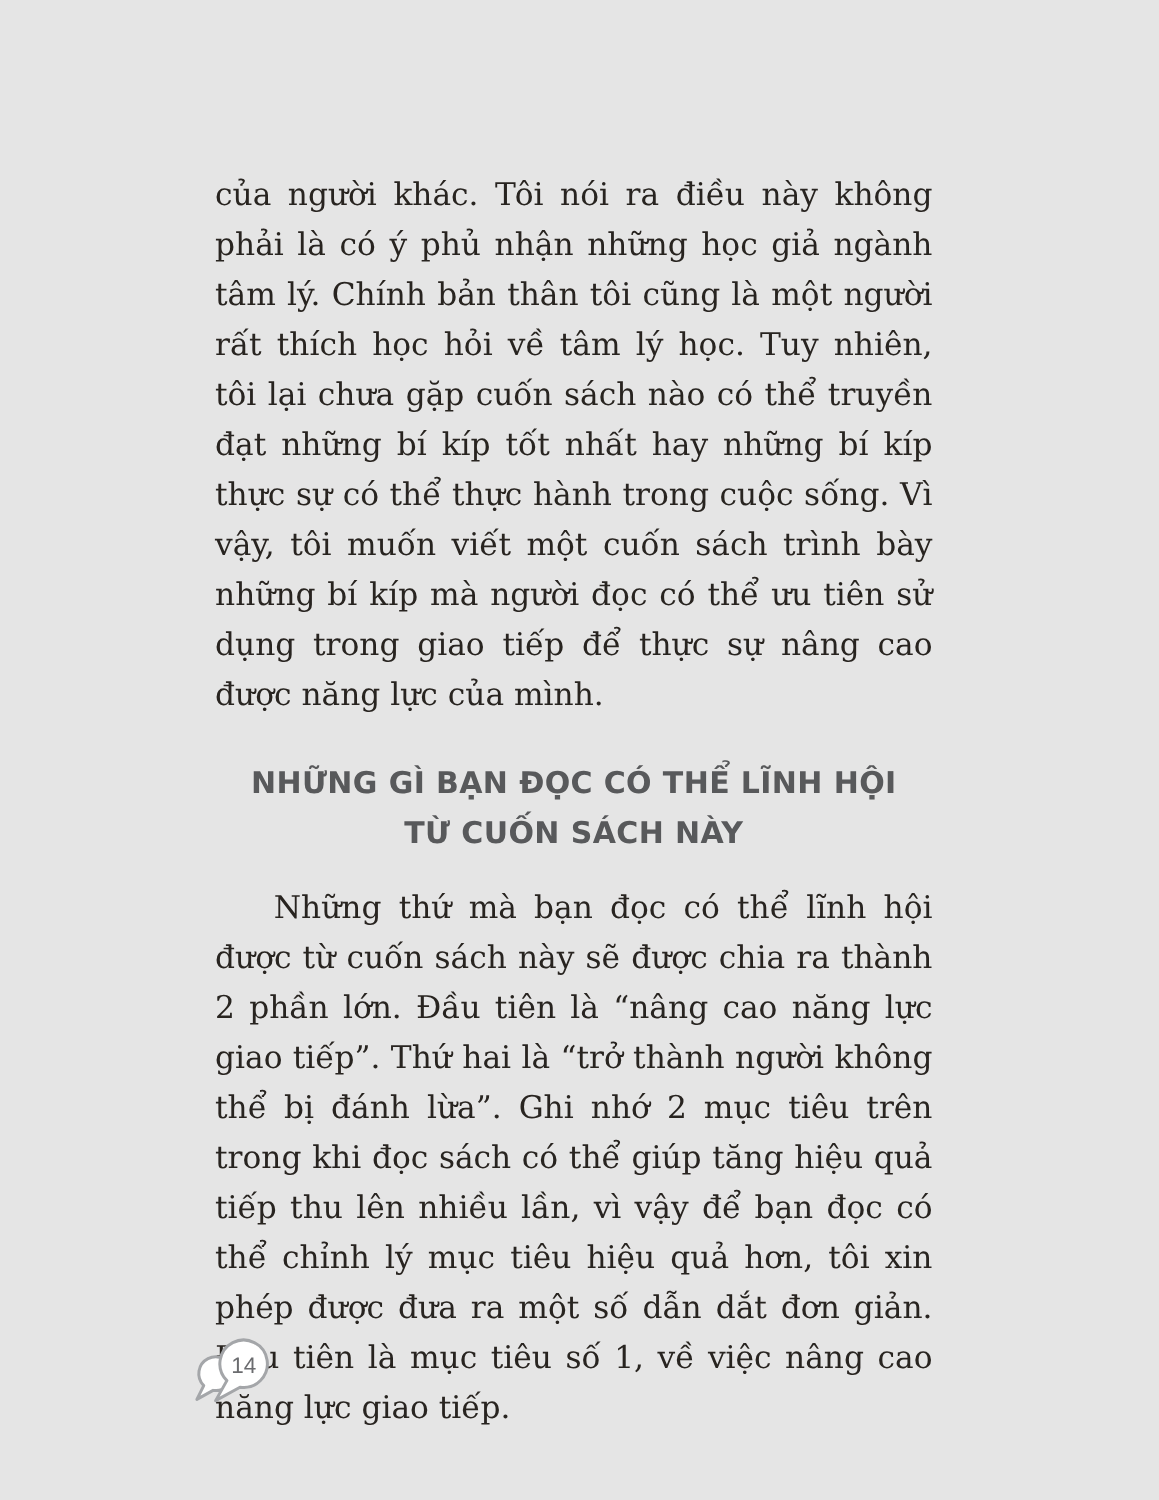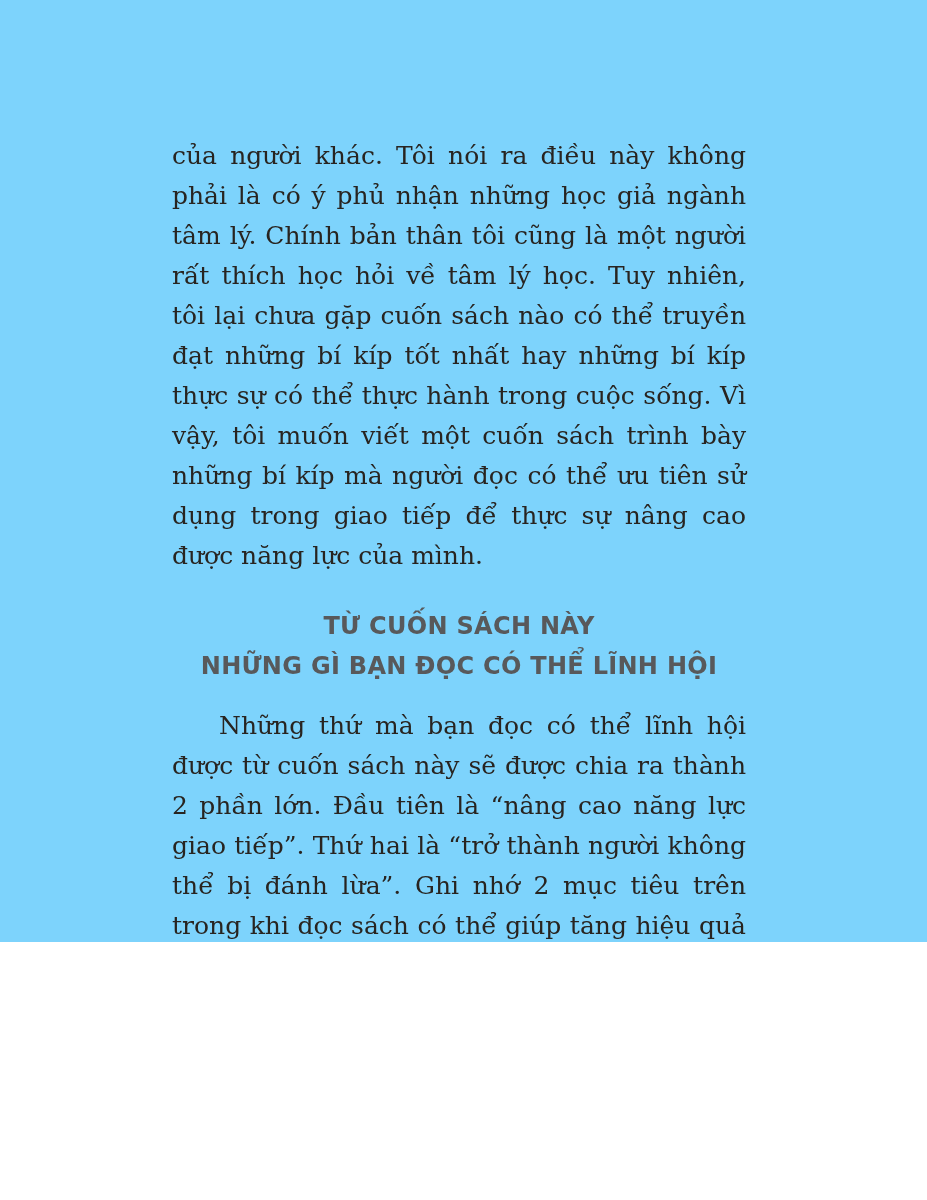--- a/index.html
+++ b/index.html
@@ -3,22 +3,22 @@
 <meta charset="utf-8">
 <style>
   html, body { margin: 0; padding: 0; }
   body {
     width: 927px; height: 1200px;
     background: #ffffff;
     font-family: "DejaVu Serif", "Liberation Serif", serif;
   }
   .page {
     position: relative;
-    width: 927px; height: 942px;
-    background: #7dd3fc;
+    width: 927px; height: 1200px;
+    background: #e5e5e5;
     overflow: hidden;
   }
   .content {
     position: absolute;
     left: 172px; top: 136px;
     width: 574px;
   }
   .body-para {
     margin: 0;
     font-size: 25px;
@@ -49,22 +49,22 @@
 </head>
 <body>
 
 <div class="page">
 
   <main class="content">
 
     <p class="body-para">của người khác. Tôi nói ra điều này không phải là có ý phủ nhận những học giả ngành tâm lý. Chính bản thân tôi cũng là một người rất thích học hỏi về tâm lý học. Tuy nhiên, tôi lại chưa gặp cuốn sách nào có thể truyền đạt những bí kíp tốt nhất hay những bí kíp thực sự có thể thực hành trong cuộc sống. Vì vậy, tôi muốn viết một cuốn sách trình bày những bí kíp mà người đọc có thể ưu tiên sử dụng trong giao tiếp để thực sự nâng cao được năng lực của mình.</p>
 
     <h2 class="section-heading">
+      <span class="heading-line">NHỮNG GÌ BẠN ĐỌC CÓ THỂ LĨNH HỘI</span>
       <span class="heading-line">TỪ CUỐN SÁCH NÀY</span>
-      <span class="heading-line">NHỮNG GÌ BẠN ĐỌC CÓ THỂ LĨNH HỘI</span>
     </h2>
 
     <p class="body-para indented">Những thứ mà bạn đọc có thể lĩnh hội được từ cuốn sách này sẽ được chia ra thành 2 phần lớn. Đầu tiên là “nâng cao năng lực giao tiếp”. Thứ hai là “trở thành người không thể bị đánh lừa”. Ghi nhớ 2 mục tiêu trên trong khi đọc sách có thể giúp tăng hiệu quả tiếp thu lên nhiều lần, vì vậy để bạn đọc có thể chỉnh lý mục tiêu hiệu quả hơn, tôi xin phép được đưa ra một số dẫn dắt đơn giản. Đầu tiên là mục tiêu số 1, về việc nâng cao năng lực giao tiếp.</p>
 
   </main>
 
   <footer class="page-footer">
     <svg width="78" height="66" viewBox="0 0 78 66">
 
       <path d="M 11 42.5 L 5.5 53.5 L 18.5 46.3 A 13.5 13.5 0 1 0 11 42.5 Z" fill="#ffffff" stroke="#a4a6a9" stroke-width="2.4" stroke-linejoin="round"></path>

